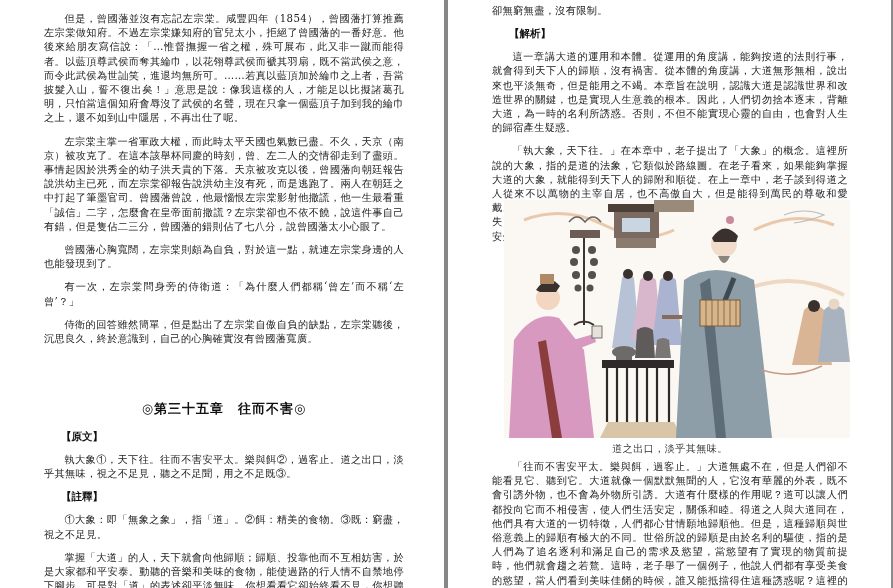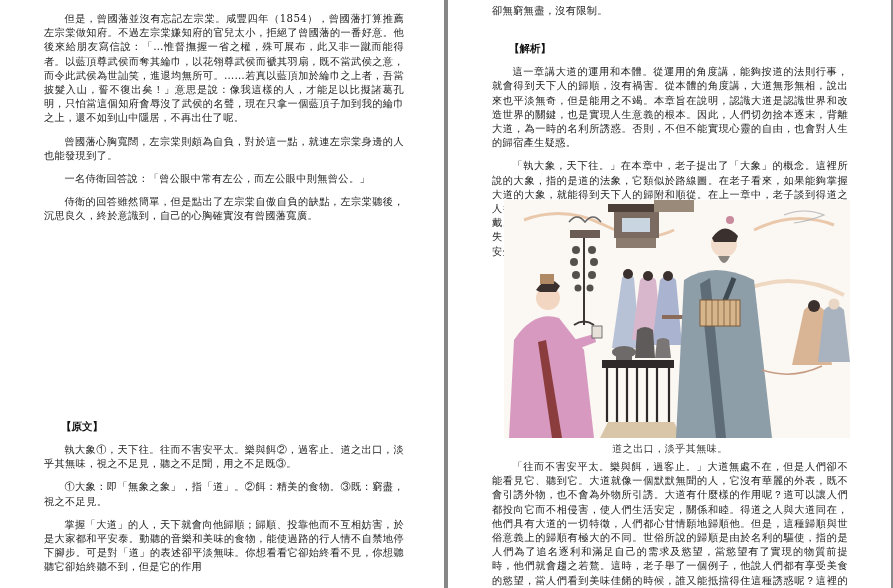--- a/index.html
+++ b/index.html
@@ -36,21 +36,20 @@
       color: #111;
       margin: 4px 0 12px 0;
     }
     .section-head {
       font-family: "DejaVu Sans", "Liberation Sans", sans-serif;
       font-size: 10.5px;
       font-weight: bold;
       padding-left: 17px;
       margin-bottom: 9px;
       color: #111;
-      margin-top: 24px;
     }
 
     .figure {
       position: absolute;
       left: 56px;
       top: 200px;
       width: 346px;
       height: 238px;
       overflow: hidden;
     }
@@ -67,28 +66,31 @@
     }
   </style>
 </head>
 <body>
 
 <div class="spread">
 
   <div class="page page-left">
     <div class="text-block" style="top:12px;">
       <p class="para">但是，曾國藩並沒有忘記左宗棠。咸豐四年（1854），曾國藩打算推薦左宗棠做知府。不過左宗棠嫌知府的官兒太小，拒絕了曾國藩的一番好意。他後來給朋友寫信說：「…惟督撫握一省之權，殊可展布，此又非一蹴而能得者。以藍頂尊武侯而奪其綸巾，以花翎尊武侯而褫其羽扇，既不當武侯之意，而令此武侯為世訕笑，進退均無所可。……若真以藍頂加於綸巾之上者，吾當披髮入山，誓不復出矣！」意思是說：像我這樣的人，才能足以比擬諸葛孔明，只怕當這個知府會辱沒了武侯的名聲，現在只拿一個藍頂子加到我的綸巾之上，還不如到山中隱居，不再出仕了呢。</p>
+      <p class="para">左宗棠主掌一省軍政大權，而此時太平天國也氣數已盡。不久，天京（南京）被攻克了。在這本該舉杯同慶的時刻，曾、左二人的交情卻走到了盡頭。事情起因於洪秀全的幼子洪天貴的下落。天京被攻克以後，曾國藩向朝廷報告說洪幼主已死，而左宗棠卻報告說洪幼主沒有死，而是逃跑了。兩人在朝廷之中打起了筆墨官司。曾國藩曾說，他最惱恨左宗棠影射他撒謊，他一生最看重「誠信」二字，怎麼會在皇帝面前撒謊？左宗棠卻也不依不饒，說這件事自己有錯，但是隻佔二三分，曾國藩的錯則佔了七八分，說曾國藩太小心眼了。</p>
       <p class="para">曾國藩心胸寬闊，左宗棠則頗為自負，對於這一點，就連左宗棠身邊的人也能發現到了。</p>
-      <p class="para">一名侍衛回答說：「曾公眼中常有左公，而左公眼中則無曾公。」</p>
+      <p class="para">有一次，左宗棠問身旁的侍衛道：「為什麼人們都稱‘曾左’而不稱‘左曾’？」</p>
       <p class="para">侍衛的回答雖然簡單，但是點出了左宗棠自傲自負的缺點，左宗棠聽後，沉思良久，終於意識到，自己的心胸確實沒有曾國藩寬廣。</p>
     </div>
 
     <div class="text-block" style="top:396px;">
+      <div class="chapter-title">◎第三十五章　往而不害◎</div>
       <div class="section-head">【原文】</div>
       <p class="para">執大象①，天下往。往而不害安平太。樂與餌②，過客止。道之出口，淡乎其無味，視之不足見，聽之不足聞，用之不足既③。</p>
+      <div class="section-head">【註釋】</div>
       <p class="para">①大象：即「無象之象」，指「道」。②餌：精美的食物。③既：窮盡，視之不足見。</p>
       <p class="para">掌握「大道」的人，天下就會向他歸順；歸順、投靠他而不互相妨害，於是大家都和平安泰。動聽的音樂和美味的食物，能使過路的行人情不自禁地停下腳步。可是對「道」的表述卻平淡無味。你想看看它卻始終看不見，你想聽聽它卻始終聽不到，但是它的作用</p>
     </div>
   </div>
 
   <div class="gutter"></div>
 
   <div class="page page-right">
     <div class="text-block" style="top:4px;">
       <p class="para noindent">卻無窮無盡，沒有限制。</p>

